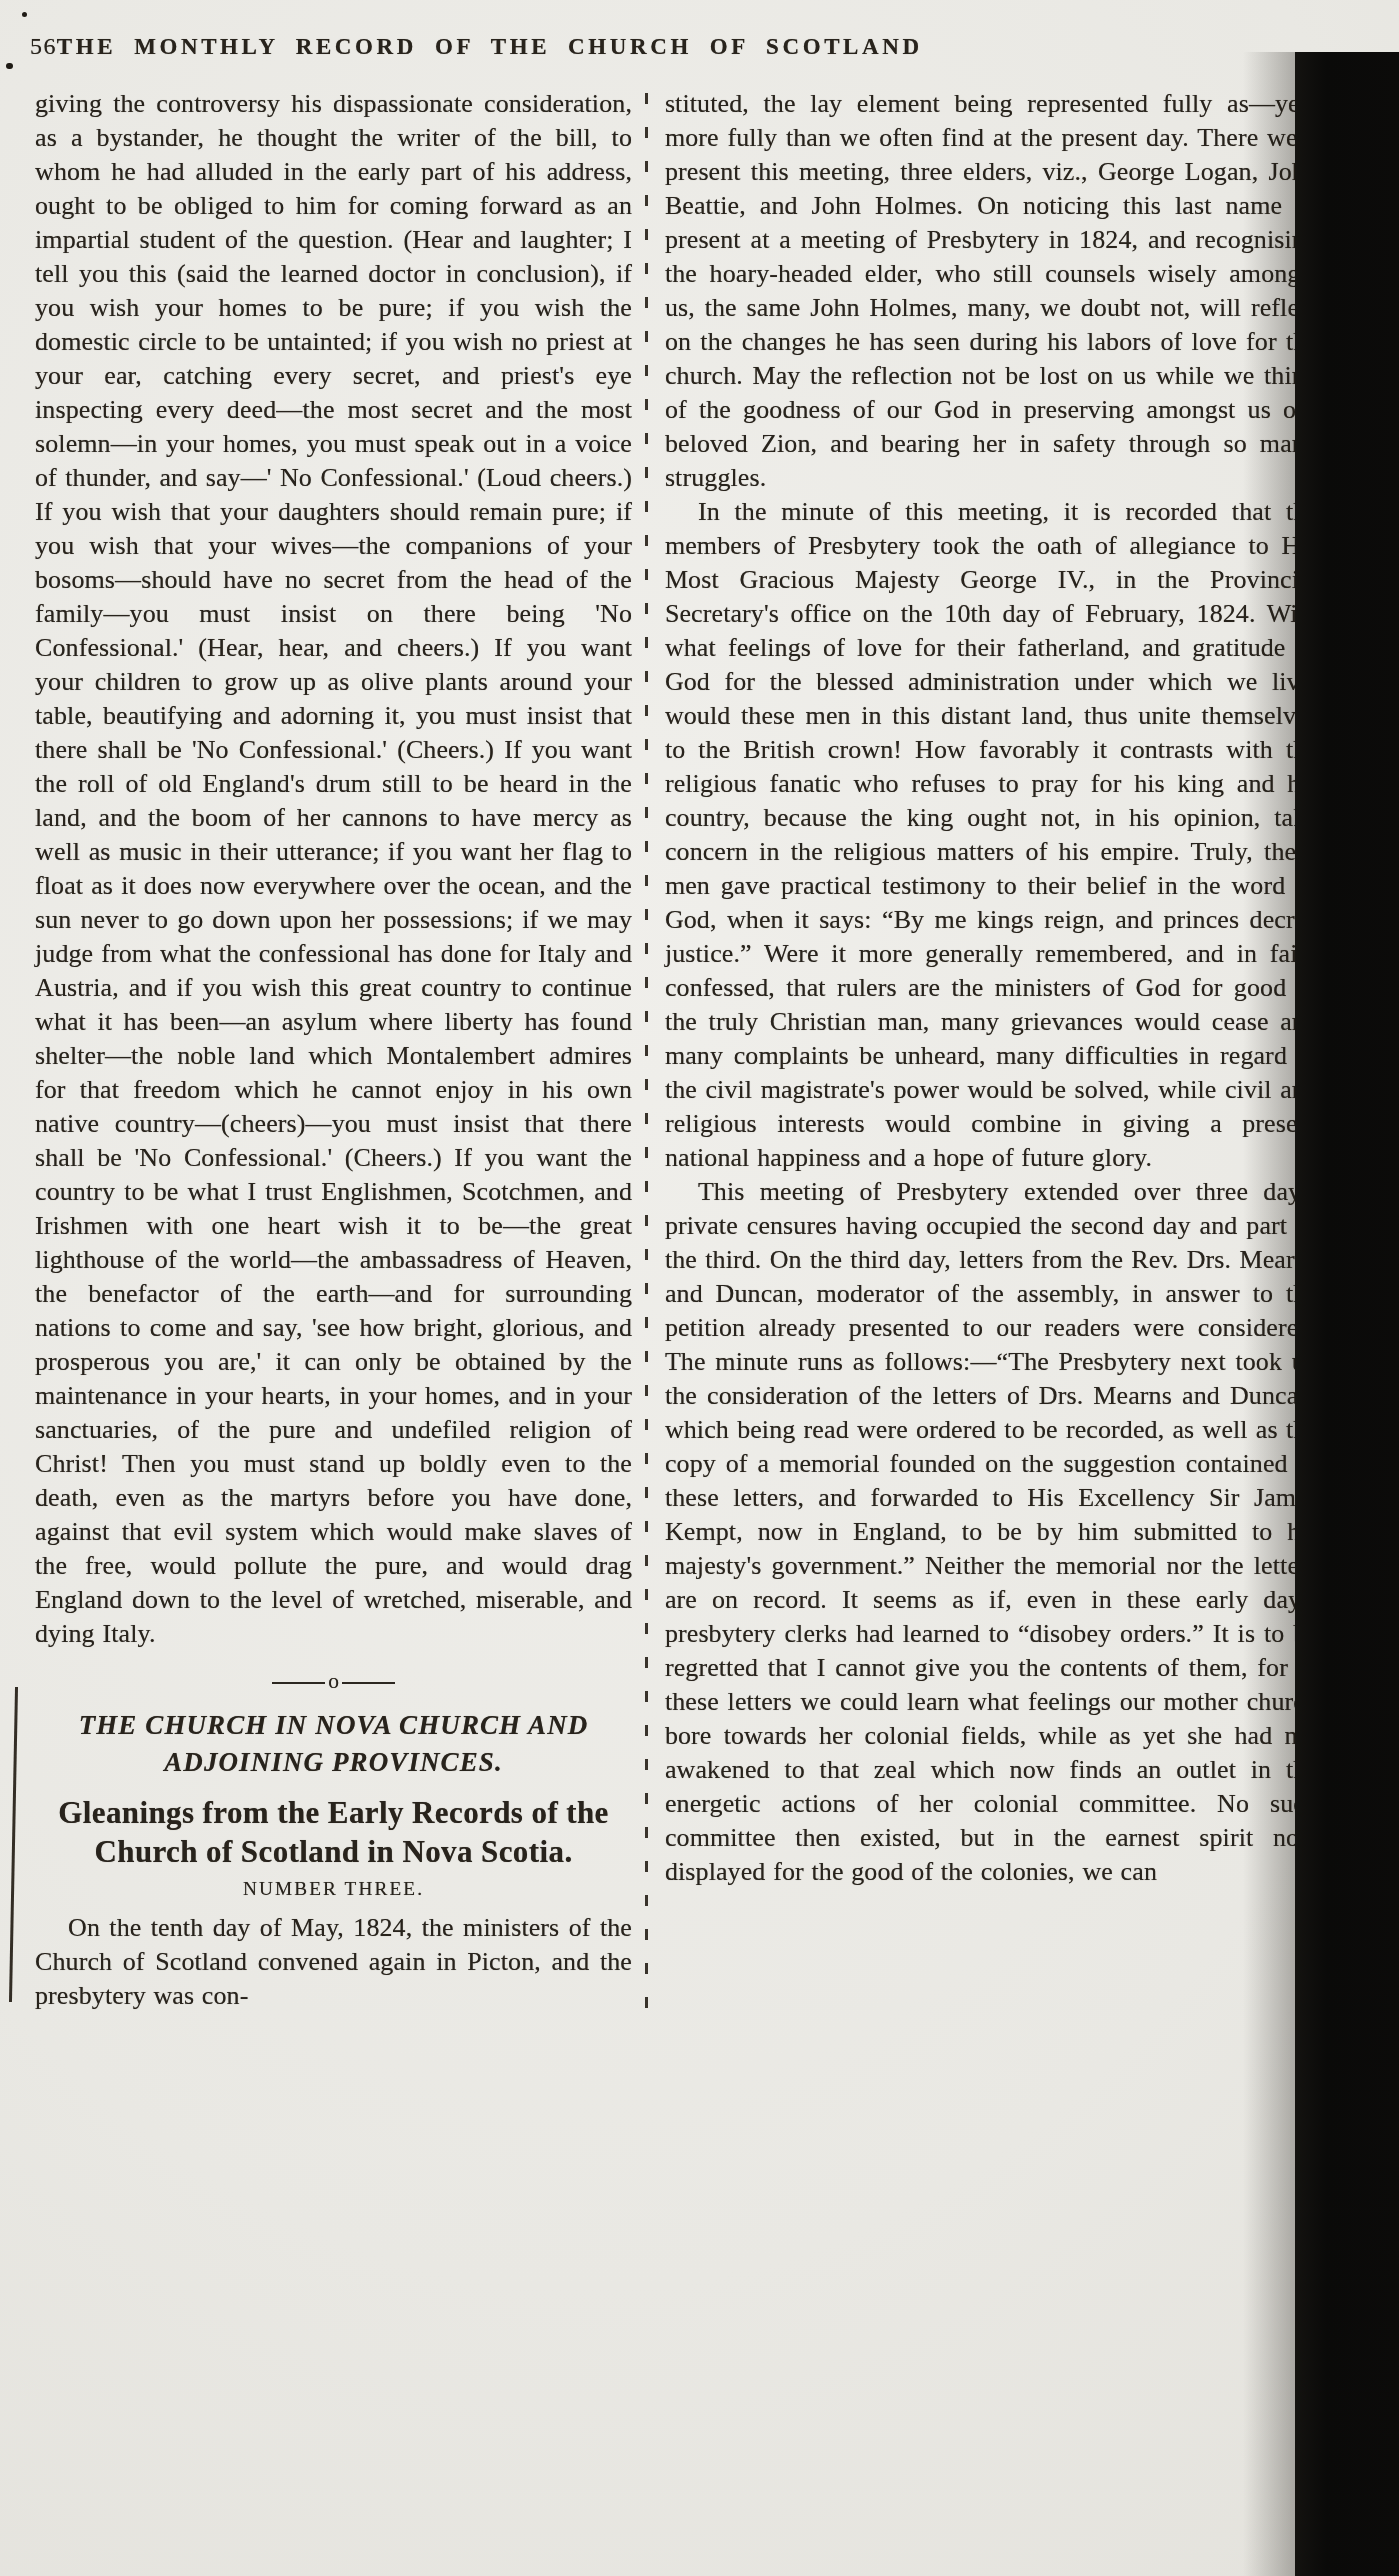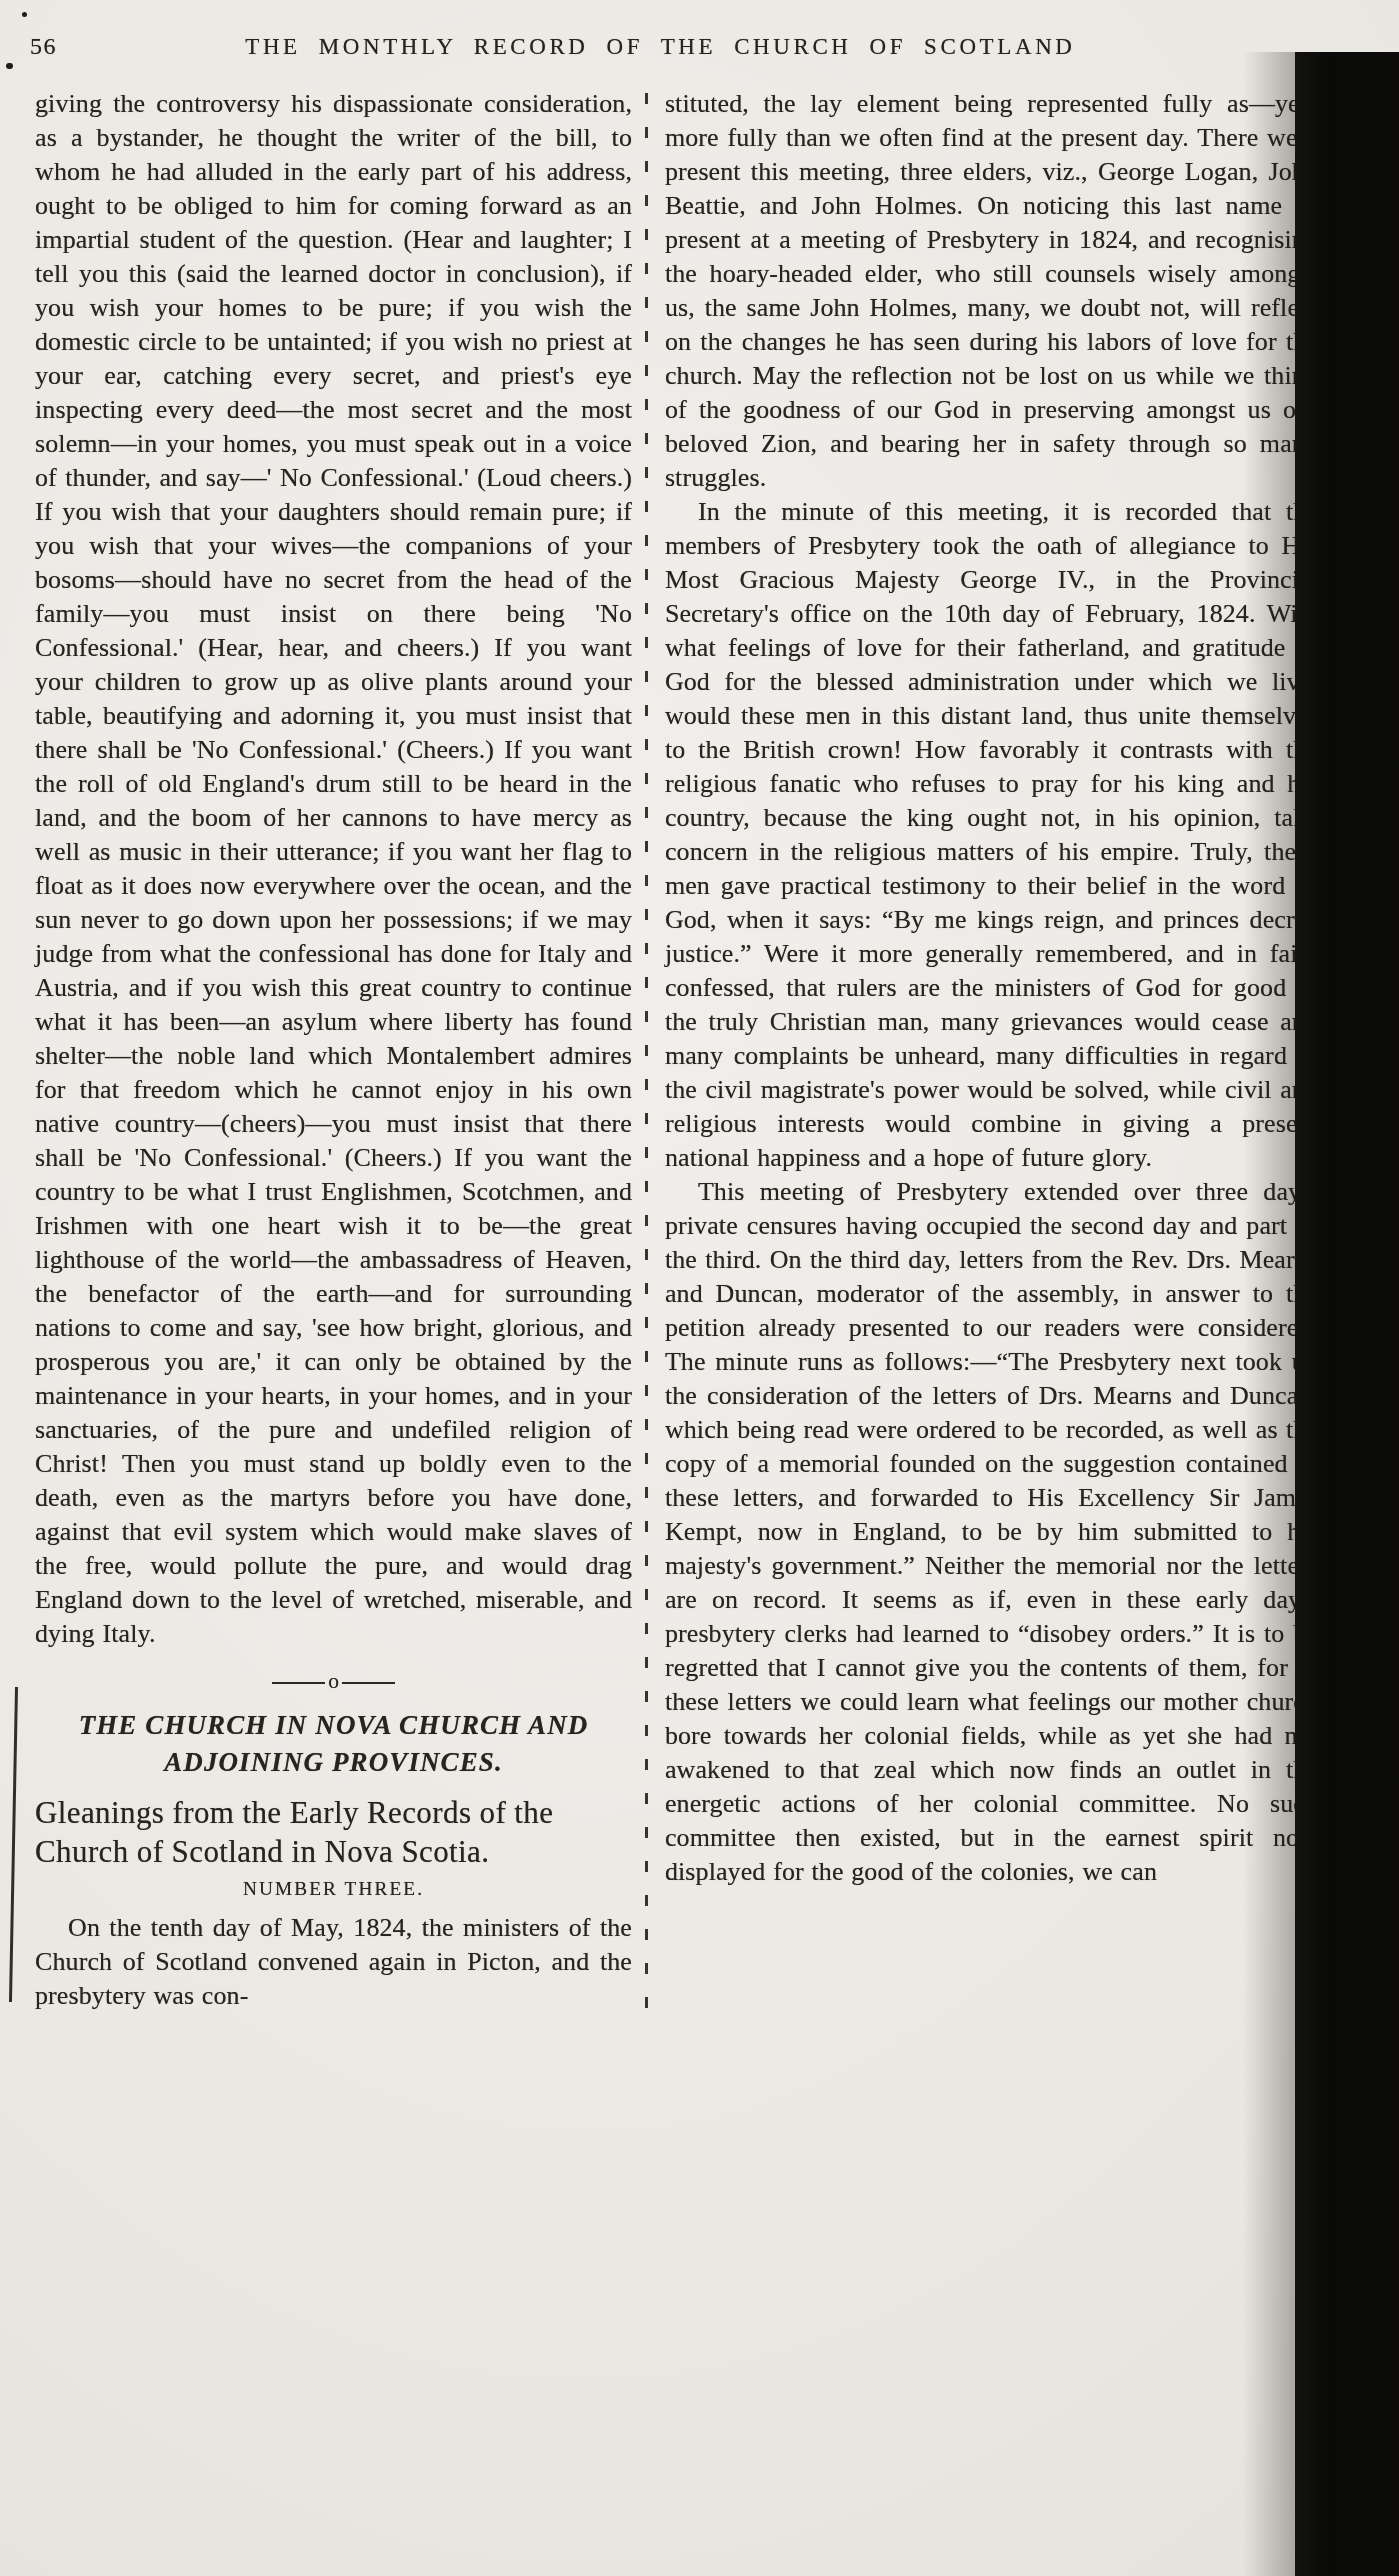--- a/index.html
+++ b/index.html
@@ -24,23 +24,22 @@
     display: flex;
     align-items: baseline;
   }
   .page-number {
     font-size: 24px;
     letter-spacing: 1.4px;
     text-shadow: 0 0 0.7px rgba(45,40,32,.6);
   }
   .journal-title {
     flex: 1;
-    text-align: center;
     font-size: 23px;
-    font-weight: 400;
+    font-weight: 700;
     letter-spacing: 3.6px;
     word-spacing: 8.6px;
     text-shadow: 0 0 0.7px rgba(45,40,32,.6);
     white-space: nowrap;
   }
 
   
   .columns {
     position: absolute;
     top: 87px;
@@ -104,23 +103,23 @@
   .attribution {
     margin: 13px 0 5.7px 0;
     text-align: center;
     font-size: 22px;
     text-shadow: 0 0 0.7px rgba(45,40,32,.5);
   }
   .article-title {
     margin: 11.5px 0 2.9px 0;
     font-size: 31px;
     line-height: 39px;
-    font-weight: 400;
+    font-weight: 700;
     letter-spacing: 0.4px;
-    text-align: left;
+    text-align: center;
     text-shadow: 0 0 0.7px rgba(45,40,32,.6);
   }
   .number-heading {
     margin: 7.2px 0 11.5px 0;
     text-align: center;
     font-size: 19.3px;
     letter-spacing: 2.1px;
     text-shadow: 0 0 0.7px rgba(45,40,32,.5);
   }
 

